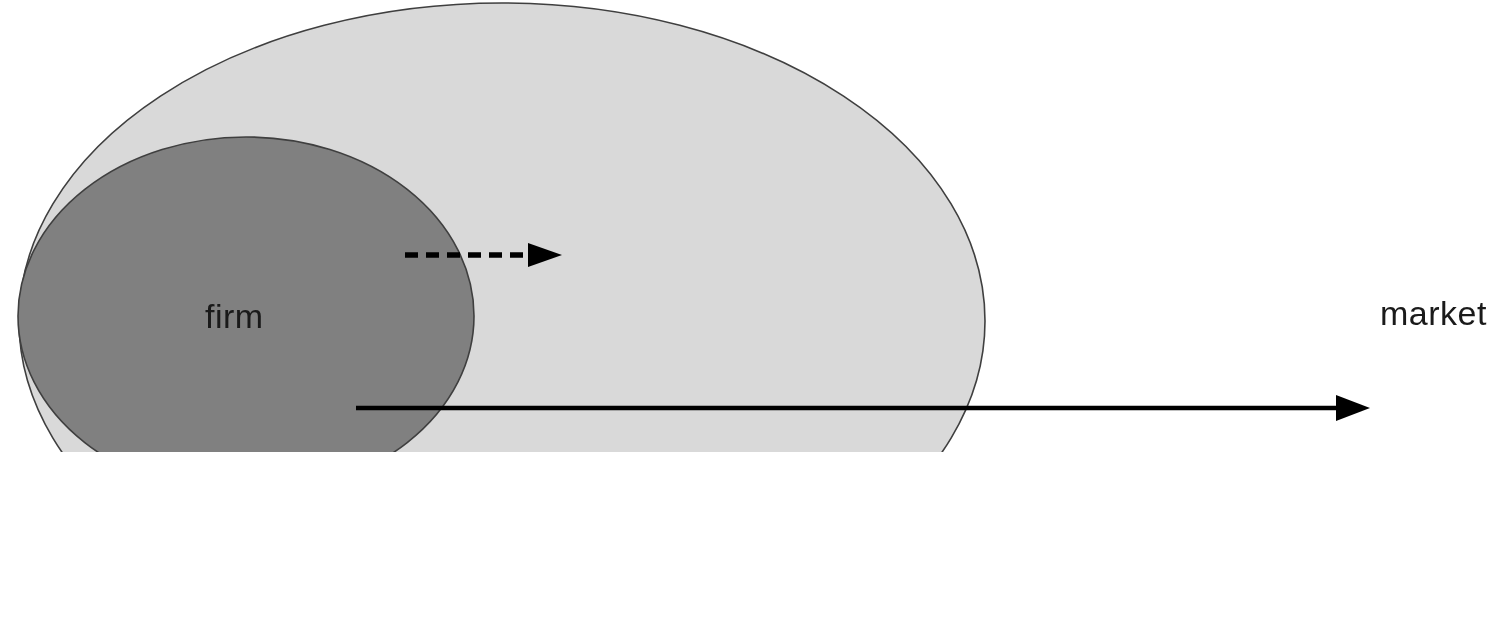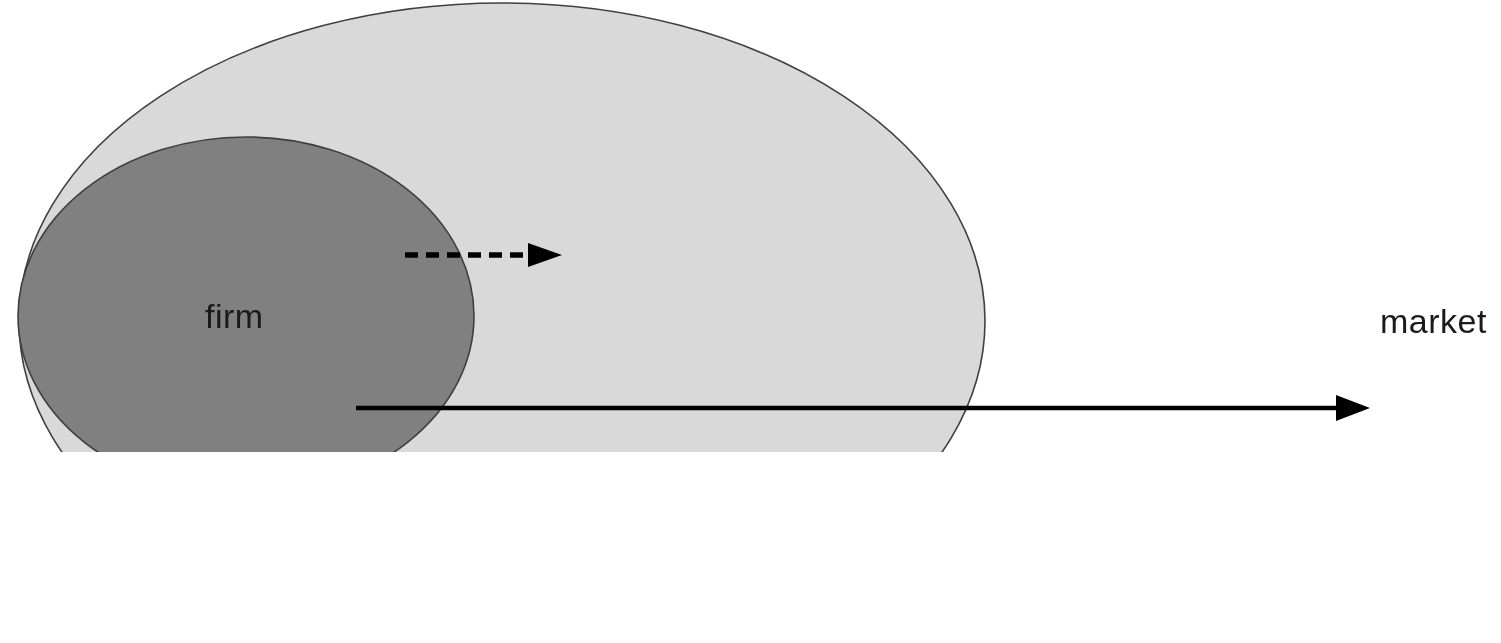--- a/index.html
+++ b/index.html
@@ -52,21 +52,21 @@
   .label-firm {
     left: 205px;
     top: 299px;
   }
   .label-alliance {
     left: 504px;
     top: 303px;
   }
   .label-market {
     left: 1380px;
-    top: 304px;
+    top: 296px;
   }
 </style>
 </head>
 <body>
 
 <div class="diagram-canvas">
 
   <svg class="diagram-svg" viewBox="0 0 1501 643" xmlns="http://www.w3.org/2000/svg">
 
     <ellipse class="shape-outline" cx="502" cy="321" rx="483" ry="318" fill="#d9d9d9"></ellipse>

